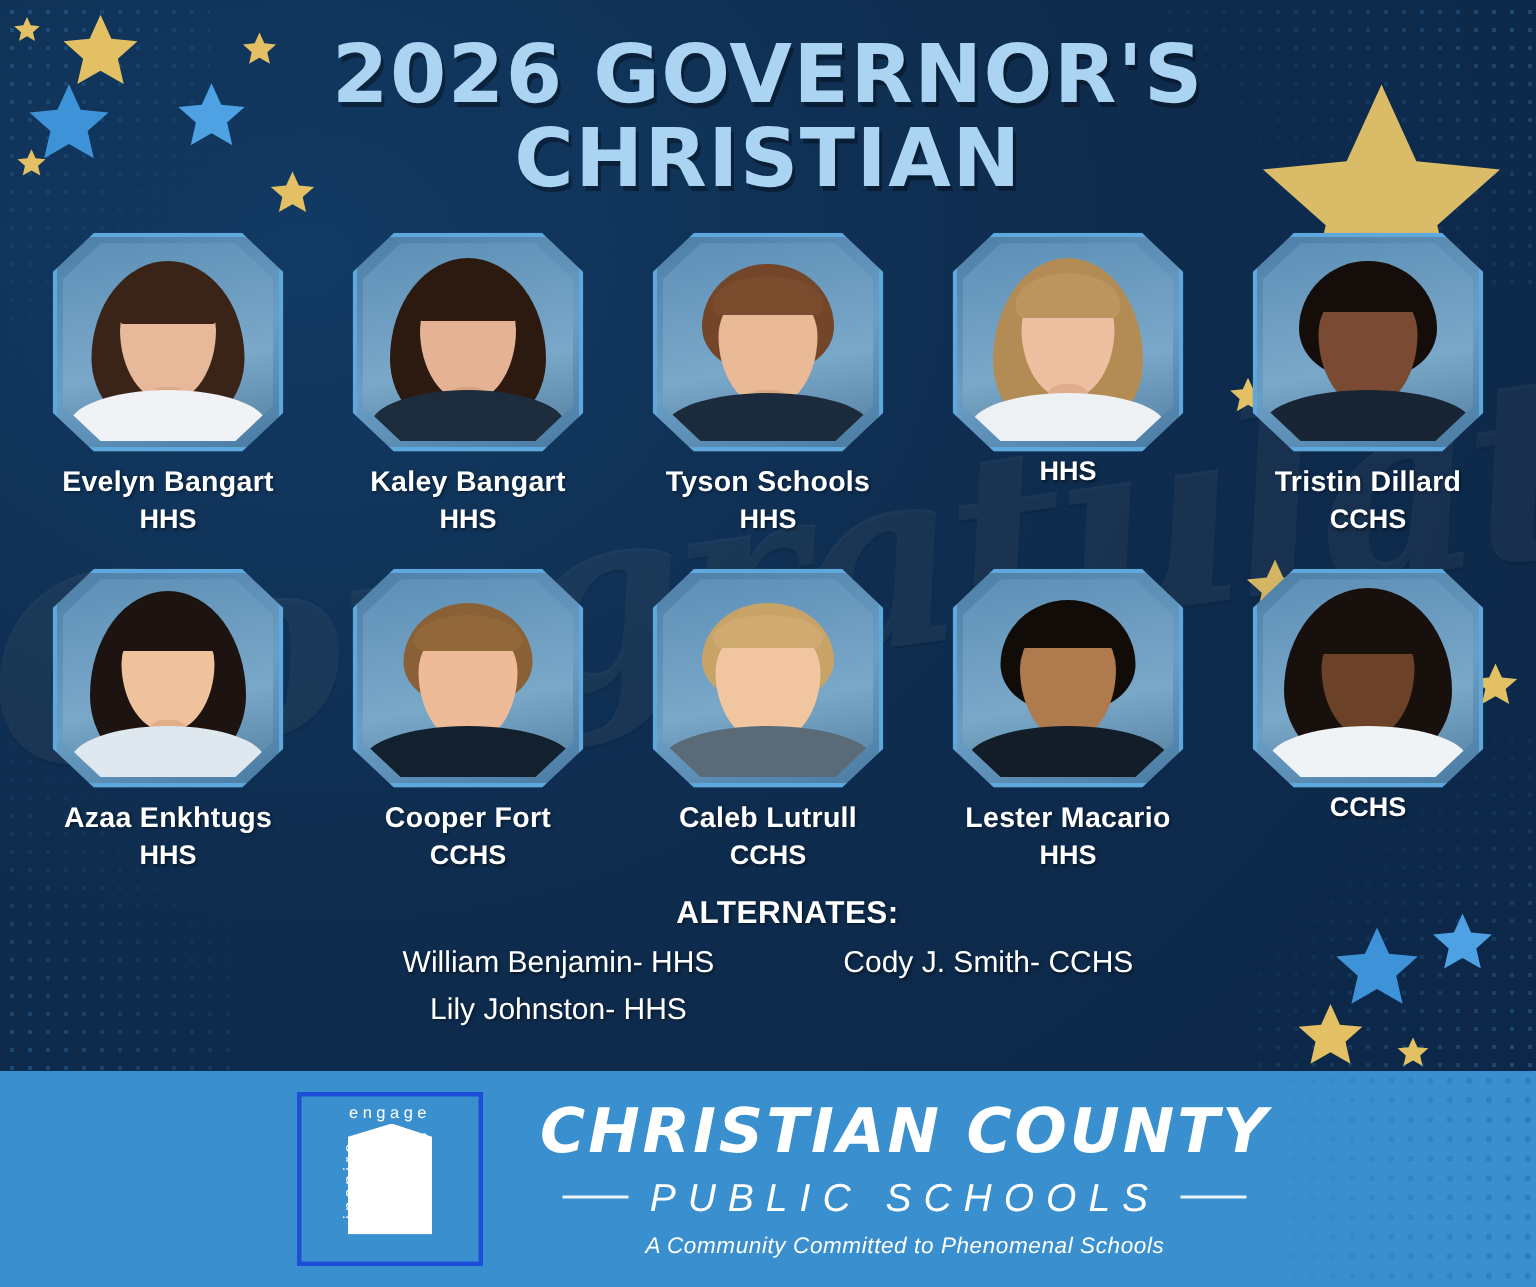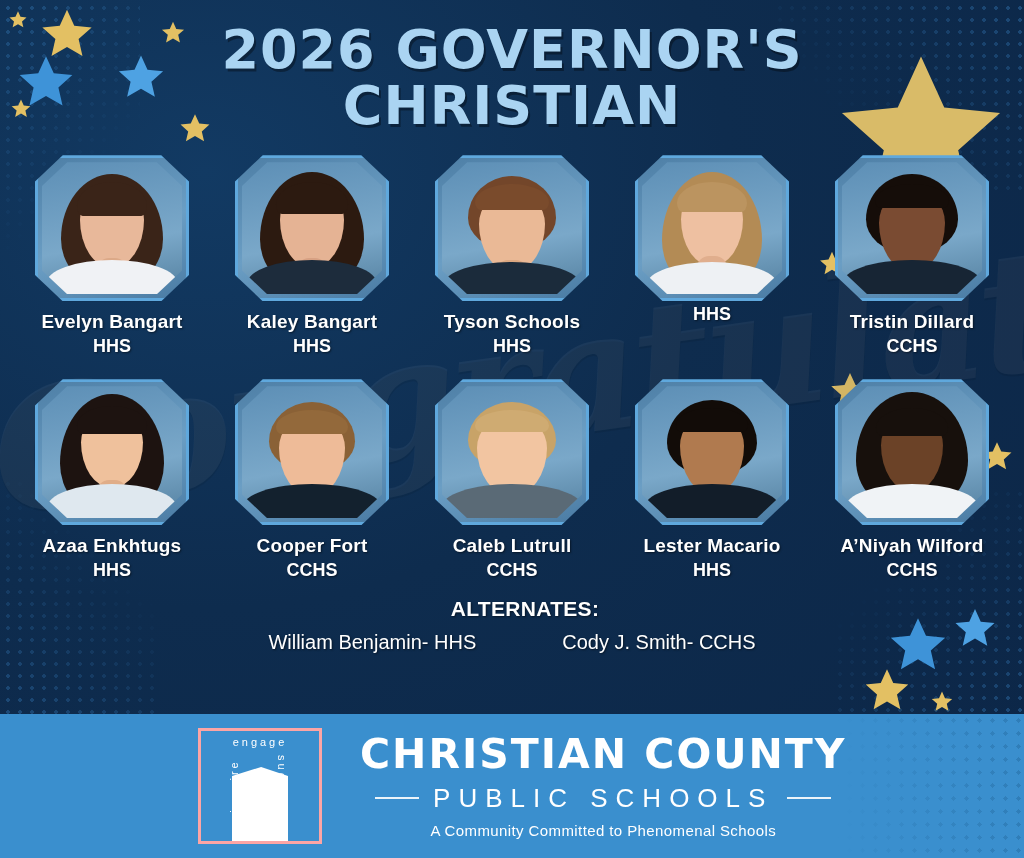--- a/index.html
+++ b/index.html
@@ -204,23 +204,23 @@
     background-size: 13px 13px;
     -webkit-mask-image: linear-gradient(270deg, #000 0%, transparent 85%);
     mask-image: linear-gradient(270deg, #000 0%, transparent 85%);
     opacity: .8;
   }
   .logo {
     position: relative;
     margin-left: 198px;
     width: 118px;
     height: 110px;
-    border: 3px solid #fca5a5;
+    border: 3px solid #1d4ed8;
     display: flex;
-    align-items: flex-end;
+    align-items: center;
     justify-content: center;
     flex: none;
   }
   .logo .shield {
     width: 56px;
     height: 74px;
     background: #ffffff;
     clip-path: polygon(0% 12%, 52% 0%, 100% 12%, 100% 100%, 0% 100%);
   }
   .logo .w-top, .logo .w-left, .logo .w-right {
@@ -232,20 +232,21 @@
   }
   .logo .w-top { top: 5px; left: 0; right: 0; text-align: center; }
   .logo .w-left { left: 6px; top: 50%; transform: translateY(-50%) rotate(-90deg); transform-origin: center; white-space: nowrap; }
   .logo .w-right { right: 6px; top: 50%; transform: translateY(-50%) rotate(90deg); transform-origin: center; white-space: nowrap; }
 
   .brand {
     position: relative;
     margin-left: 38px;
     text-align: center;
     color: #ffffff;
+    font-style: italic;
   }
   .brand .l1 {
     font-family: "DejaVu Sans", sans-serif;
     font-weight: bold;
     font-size: 41px;
     letter-spacing: 2px;
     line-height: 1.05;
   }
   .brand .l2 {
     display: flex;
@@ -521,31 +522,31 @@
         <div class="inner">
           <div class="portrait">
             <div class="hair" style="width:112px;height:118px;top:6px;background:#17100c;"></div>
             <div class="face" style="width:62px;height:78px;top:28px;background:#6b4227;"></div>
             <div class="hairfront" style="width:72px;height:28px;top:22px;background:#17100c;"></div>
             <div class="neck" style="width:30px;height:24px;top:98px;background:#5e3a22;"></div>
             <div class="shoulders" style="width:134px;height:34px;background:#f0f3f6;"></div>
           </div>
         </div>
       </div>
-      <div class="name">A’Niyah Wilford</div>
       <div class="school">CCHS</div>
     </div>
 
   </div>
 
   <div class="alternates">
     <div class="alt-title">ALTERNATES:</div>
     <div class="alt-cols">
       <div class="alt-col">
         <div>William Benjamin- HHS</div>
+        <div>Lily Johnston- HHS</div>
       </div>
       <div class="alt-col">
         <div>Cody J. Smith- CCHS</div>
       </div>
     </div>
   </div>
 
   <div class="footer">
     <div class="dotsf"></div>
 

